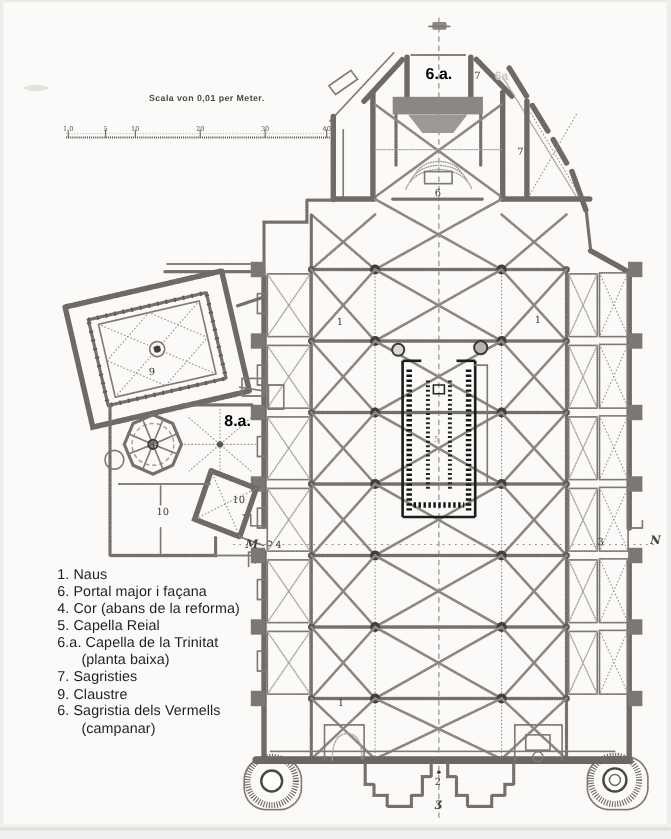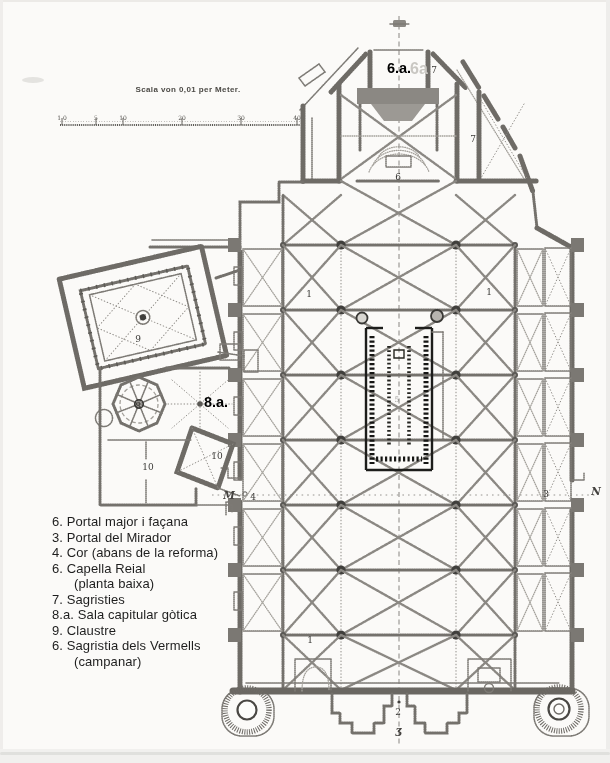--- a/index.html
+++ b/index.html
@@ -33,21 +33,21 @@
   .blockfill2{fill:#9c9994;stroke:none;}
   .butt{fill:#7b7873;stroke:none;}
   .coldot{fill:#403f3c;stroke:none;}
   .coldot2{fill:#5a5854;stroke:none;}
 
   
   #label-layer{position:absolute;left:0;top:0;width:610px;height:763px;pointer-events:none;}
   .lbl{position:absolute;transform:translate(-50%,-55%);white-space:nowrap;}
   .eng{font-family:"DejaVu Serif",serif;font-size:9px;color:#3b3a37;}
   .bold{font-family:"Liberation Sans",sans-serif;font-weight:bold;font-size:14.5px;color:#000;}
-  .ghost{font-family:"Liberation Sans",sans-serif;font-weight:bold;font-size:16px;color:#c9c7c2;}
+  .ghost{font-family:"Liberation Sans",sans-serif;font-weight:bold;font-size:11px;color:#c9c7c2;margin-left:37px;}
   .frak{font-family:"DejaVu Serif",serif;font-style:italic;font-weight:bold;font-size:10.5px;color:#454340;}
   .faint{opacity:.5;font-size:7.5px;}
   #scale-caption{
     position:absolute;left:108px;top:85px;width:160px;text-align:center;
     font-family:Liberation Sans, sans-serif;font-weight:bold;font-size:8px;
     letter-spacing:.4px;color:#4c4a46;
   }
   .tick-label{position:absolute;top:114px;transform:translateX(-50%);
     font-family:"DejaVu Serif",serif;font-size:6px;color:#55534f;}
 
@@ -411,37 +411,37 @@
       <span class="lbl bold" style="left: 399px; top: 69px;">6.a.</span>
       <span class="lbl ghost" style="left: 419px; top: 70px;">6a</span>
       <span class="lbl eng" style="left: 434px; top: 70px;">7</span>
       <span class="lbl eng" style="left: 473px; top: 139px;">7</span>
       <span class="lbl eng" style="left: 398px; top: 177px;">6</span>
       <span class="lbl eng" style="left: 309px; top: 294px;">1</span>
       <span class="lbl eng" style="left: 489px; top: 292px;">1</span>
       <span class="lbl eng faint" style="left: 397px; top: 400px;">5</span>
       <span class="lbl eng" style="left: 138px; top: 339px;">9</span>
       <span class="lbl eng" style="left: 138px; top: 406px;">8</span>
-      <span class="lbl bold" style="left: 205px; top: 403px; padding-left: 22px;">8.a.</span>
+      <span class="lbl bold" style="left: 205px; top: 384px; padding-left: 22px;">8.a.</span>
       <span class="lbl eng" style="left: 148px; top: 467px;">10</span>
       <span class="lbl eng" style="left: 217px; top: 456px;">10</span>
       <span class="lbl frak" style="left: 229px; top: 496px;">M</span>
       <span class="lbl eng" style="left: 253px; top: 497px;">4</span>
       <span class="lbl eng" style="left: 546px; top: 494px;">3</span>
       <span class="lbl frak" style="left: 596px; top: 492px;">N</span>
       <span class="lbl eng" style="left: 310px; top: 640px;">1</span>
       <span class="lbl eng" style="left: 398px; top: 712px;">2</span>
       <span class="lbl frak" style="left: 399px; top: 733px;">Ʒ</span>
     </div>
 
   <div id="legend">
+      <div class="legend-line">1. Naus</div>
       <div class="legend-line">6. Portal major i façana</div>
-      <div class="legend-line">3. Portal del Mirador</div>
       <div class="legend-line">4. Cor (abans de la reforma)</div>
-      <div class="legend-line">6. Capella Reial</div>
+      <div class="legend-line">5. Capella Reial</div>
+      <div class="legend-line">6.a. Capella de la Trinitat</div>
       <div class="legend-line cont">(planta baixa)</div>
       <div class="legend-line">7. Sagristies</div>
-      <div class="legend-line">8.a. Sala capitular gòtica</div>
       <div class="legend-line">9. Claustre</div>
       <div class="legend-line">6. Sagristia dels Vermells</div>
       <div class="legend-line cont">(campanar)</div>
     </div>
 </div>
 
 </body></html>

